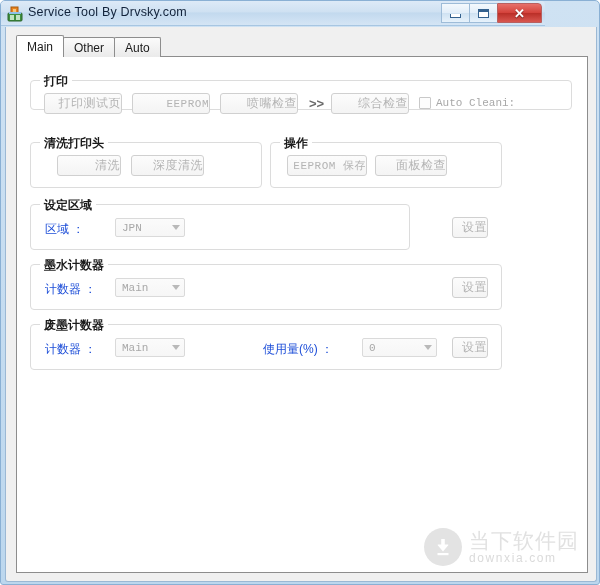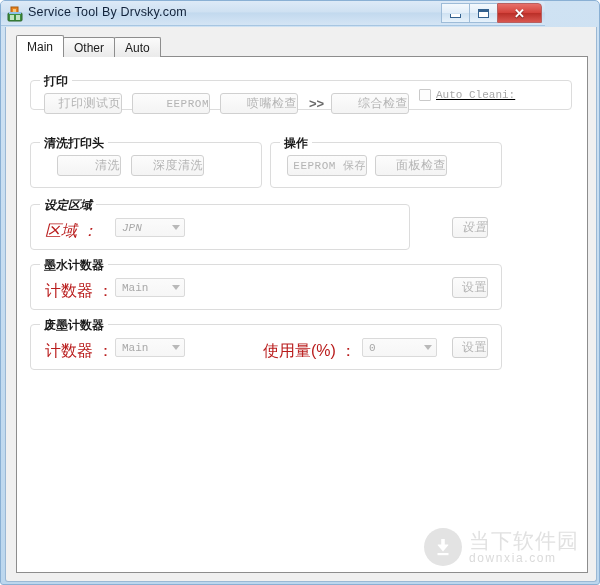--- a/index.html
+++ b/index.html
@@ -188,22 +188,22 @@
     align-items: center;
     justify-content: flex-end;
     white-space: nowrap;
     letter-spacing: 0.5px;
   }
   .btn.mono { font-family: "Liberation Mono", monospace; font-size: 11px; }
 
   
   .lbl {
     position: absolute;
-    font-size: 16px;
-    color: #b91c1c;
+    font-size: 12px;
+    color: #1d4ed8;
     white-space: nowrap;
     text-align: right;
   }
 
   
   .combo {
     position: absolute;
     box-sizing: border-box;
     border: 1px solid #dadada;
     border-radius: 2px;
@@ -356,21 +356,21 @@
         <div class="btn" style="left:189px; top:12px; width:78px; height:21px;">
           <span>喷嘴检查</span>
         </div>
 
         <div class="arrows" style="left:278px; top:15px;">&gt;&gt;</div>
 
         <div class="btn" style="left:300px; top:12px; width:78px; height:21px;">
           <span>综合检查</span>
         </div>
 
-        <div class="chk-wrap" style="left:388px; top:8px;text-decoration:underline;">
+        <div class="chk-wrap" style="left:388px; top:16px;">
           <span class="chk-box"></span>
           <span class="chk-label">Auto Cleani:</span>
         </div>
       </div>
 
       <div class="group" style="left:13px; top:85px; width:232px; height:46px;">
         <div class="group-title">清洗打印头</div>
 
         <div class="btn" style="left:26px; top:12px; width:64px; height:21px;">
           <span>清洗</span>
@@ -386,21 +386,21 @@
 
         <div class="btn mono" style="left:16px; top:12px; width:80px; height:21px;padding-left:38px;">
           <span>EEPROM 保存</span>
         </div>
 
         <div class="btn" style="left:104px; top:12px; width:72px; height:21px;">
           <span>面板检查</span>
         </div>
       </div>
 
-      <div class="group" style="left:13px; top:147px; width:380px; height:46px;font-style:italic;">
+      <div class="group" style="left:13px; top:147px; width:380px; height:46px;">
         <div class="group-title">设定区域</div>
 
         <div class="lbl" style="left:14px; top:16px;">区域 ：</div>
 
         <div class="combo" style="left:84px; top:13px; width:70px; height:19px;">
           <span class="val">JPN</span>
           <span class="arrow">
             <svg width="8" height="5" viewBox="0 0 8 5">
                 <path d="M0 0 L8 0 L4 5 Z" fill="#b9b9b9"></path>
               </svg>

